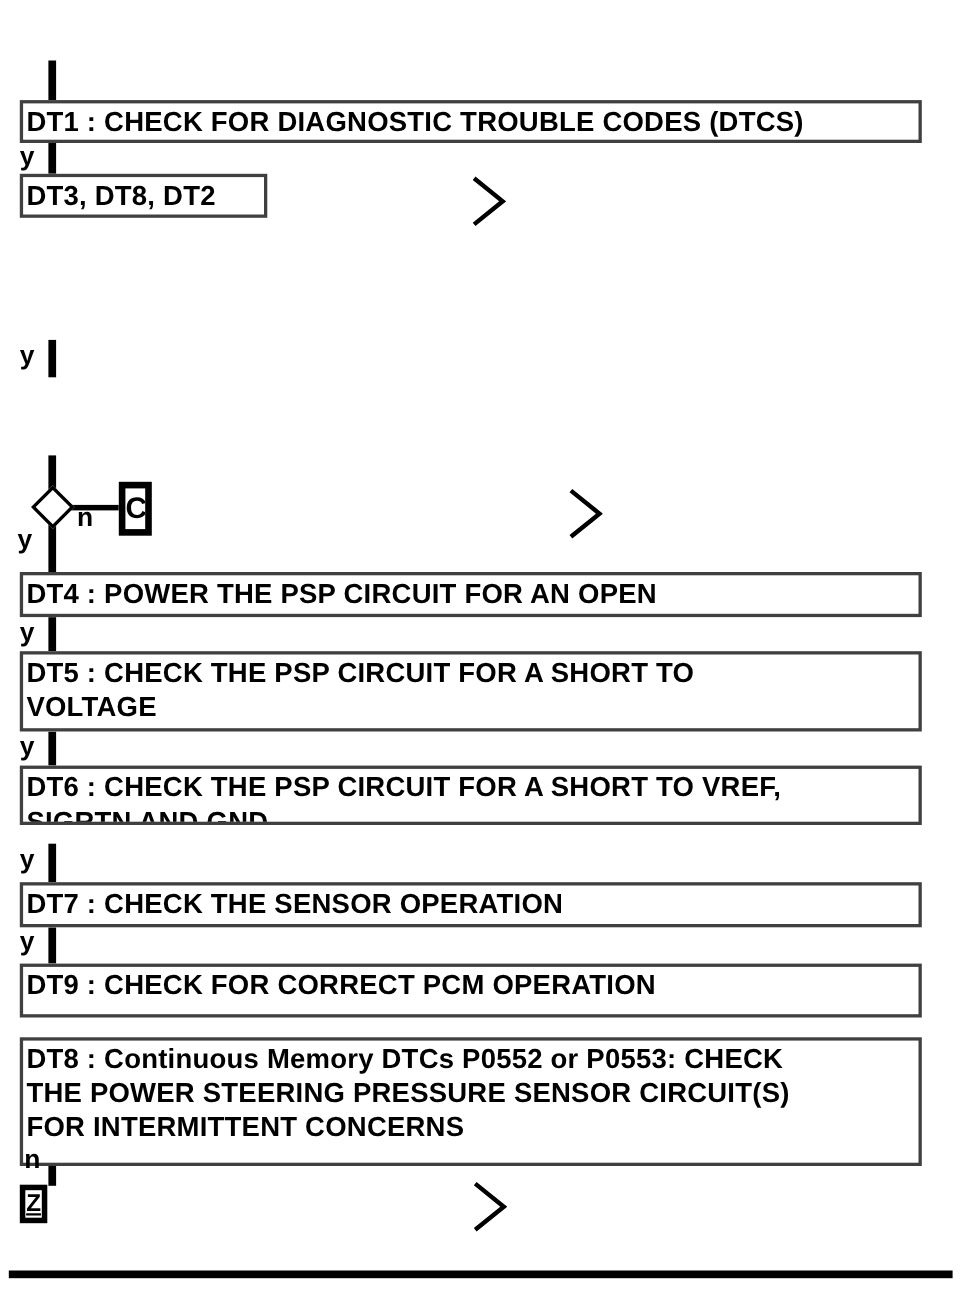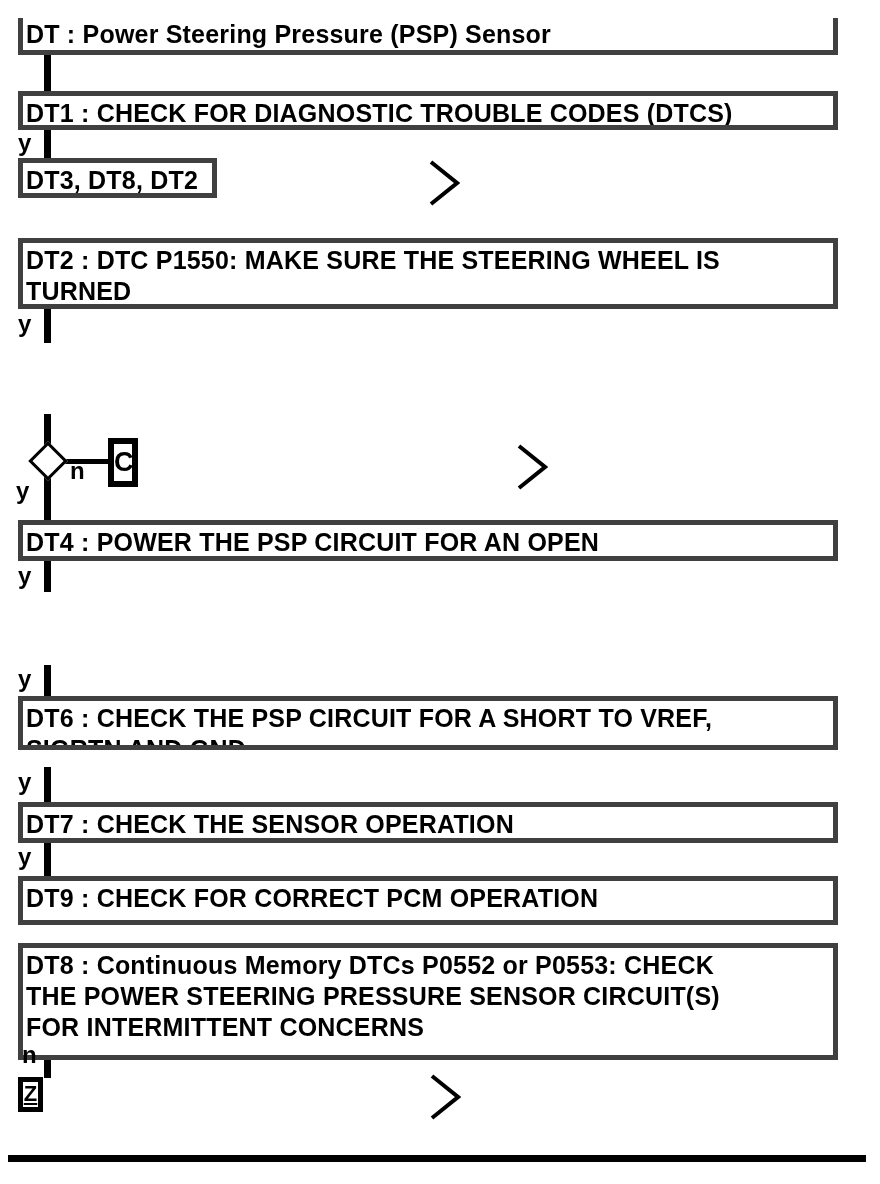--- a/index.html
+++ b/index.html
@@ -3,21 +3,21 @@
 <meta charset="utf-8">
 <style>
   html,body { margin:0; padding:0; background:#ffffff; }
   .page {
     position:relative; width:880px; height:1184px; background:#ffffff;
     font-family:"Liberation Sans", sans-serif; font-weight:bold; color:#000000;
     overflow:hidden;
   }
   .node {
     position:absolute; left:18px; width:820px; box-sizing:border-box;
-    border:5px solid #404040; background:#fff;
+    border:3px solid #404040; background:#fff;
     font-size:25px; line-height:31px; letter-spacing:0.2px;
     padding:2px 4px 0 3px; white-space:pre-line; overflow:hidden;
   }
   .node.open-top { border-top:none; }
   .vline { position:absolute; left:44px; width:7px; background:#000; }
   .hline { position:absolute; height:5px; background:#000; }
   .branch-label {
     position:absolute; font-size:24px; line-height:26px; font-weight:bold;
   }
   .diamond {
@@ -30,21 +30,21 @@
   }
   #conn-c { left:108px; top:438px; width:30px; height:49px; font-size:27px; line-height:36px; }
   #conn-z { left:18px; top:1077px; width:25px; height:35px; border-width:5px;
             font-size:22px; line-height:23px; text-decoration:underline; }
   .chevron { position:absolute; width:32px; height:48px; }
   #chevron-1 { left:428px; top:159px; }
   #chevron-2 { left:516px; top:443px; }
   #chevron-3 { left:429px; top:1073px; }
   #node-header { top:18px;  height:37px; line-height:30px; padding-top:1px; }
   #node-dt1    { top:91px;  height:39px; }
-  #node-ref    { top:158px; height:40px; width:199px; }
+  #node-ref    { top:158px; height:40px; width:225px; }
   #node-dt2    { top:238px; height:71px; }
   #node-dt3    { top:343px; height:71px; }
   #node-dt4    { top:520px; height:41px; }
   #node-dt5    { top:592px; height:73px; }
   #node-dt6    { top:696px; height:54px; }
   #node-dt7    { top:802px; height:41px; }
   #node-dt9    { top:876px; height:49px; }
   #node-dt8    { top:943px; height:117px; }
   #seg1  { top:55px;   height:36px; }
   #seg2  { top:130px;  height:28px; }
@@ -78,26 +78,25 @@
   <div class="vline" id="seg3"></div>
   <div class="vline" id="seg4"></div>
   <div class="vline" id="seg5"></div>
   <div class="vline" id="seg6"></div>
   <div class="vline" id="seg7"></div>
   <div class="vline" id="seg8"></div>
   <div class="vline" id="seg9"></div>
   <div class="vline" id="seg10"></div>
   <div class="hline" id="hline-c"></div>
 
-  <div class="node open-top" id="node-header">DT : Power Steering Pressure (PSP) Sensor</div>
   <div class="node" id="node-dt1">DT1 : CHECK FOR DIAGNOSTIC TROUBLE CODES (DTCS)</div>
   <div class="node" id="node-ref">DT3, DT8, DT2</div>
-  <div class="node" id="node-dt2">DT2 : DTC P1550: MAKE SURE THE STEERING WHEEL IS
-TURNED</div>
   <div class="node" id="node-dt4">DT4 : POWER THE PSP CIRCUIT FOR AN OPEN</div>
+  <div class="node" id="node-dt5">DT5 : CHECK THE PSP CIRCUIT FOR A SHORT TO
+VOLTAGE</div>
   <div class="node" id="node-dt6">DT6 : CHECK THE PSP CIRCUIT FOR A SHORT TO VREF,
 SIGRTN AND GND</div>
   <div class="node" id="node-dt7">DT7 : CHECK THE SENSOR OPERATION</div>
   <div class="node" id="node-dt9">DT9 : CHECK FOR CORRECT PCM OPERATION</div>
   <div class="node" id="node-dt8">DT8 : Continuous Memory DTCs P0552 or P0553: CHECK
 THE POWER STEERING PRESSURE SENSOR CIRCUIT(S)
 FOR INTERMITTENT CONCERNS</div>
 
   <div class="diamond"></div>
 

